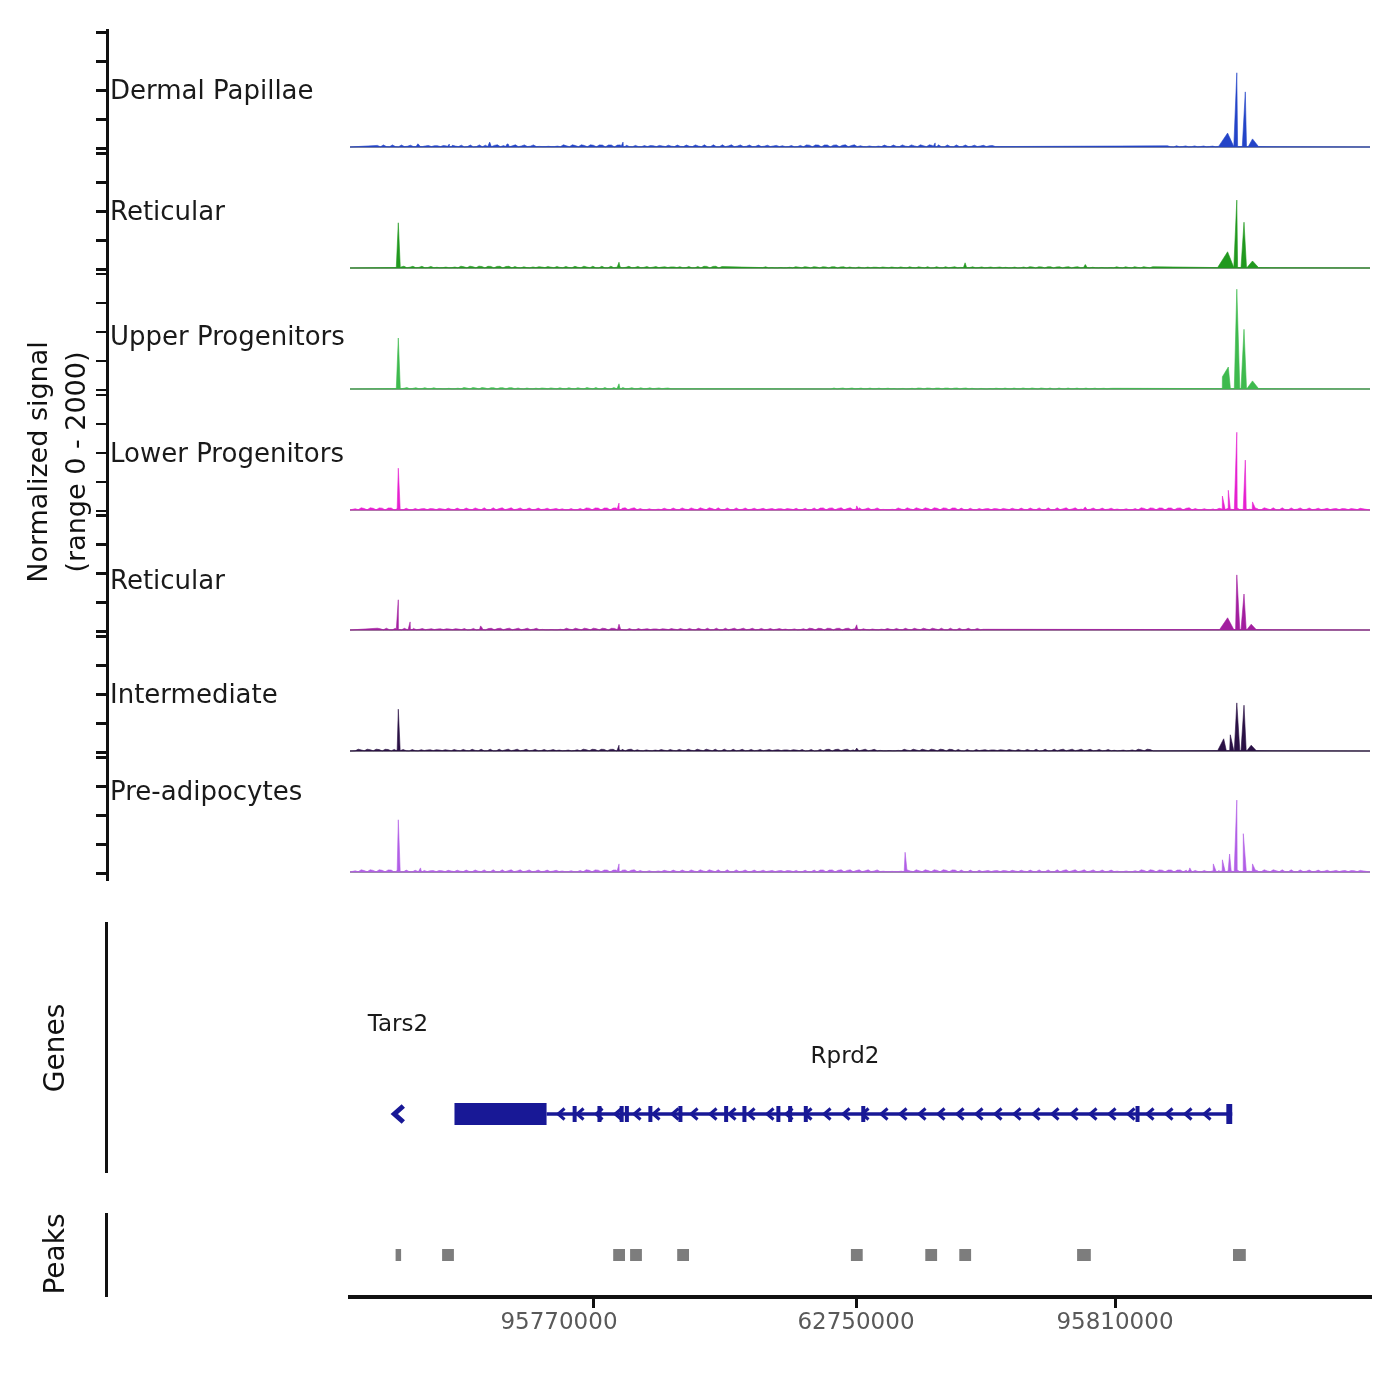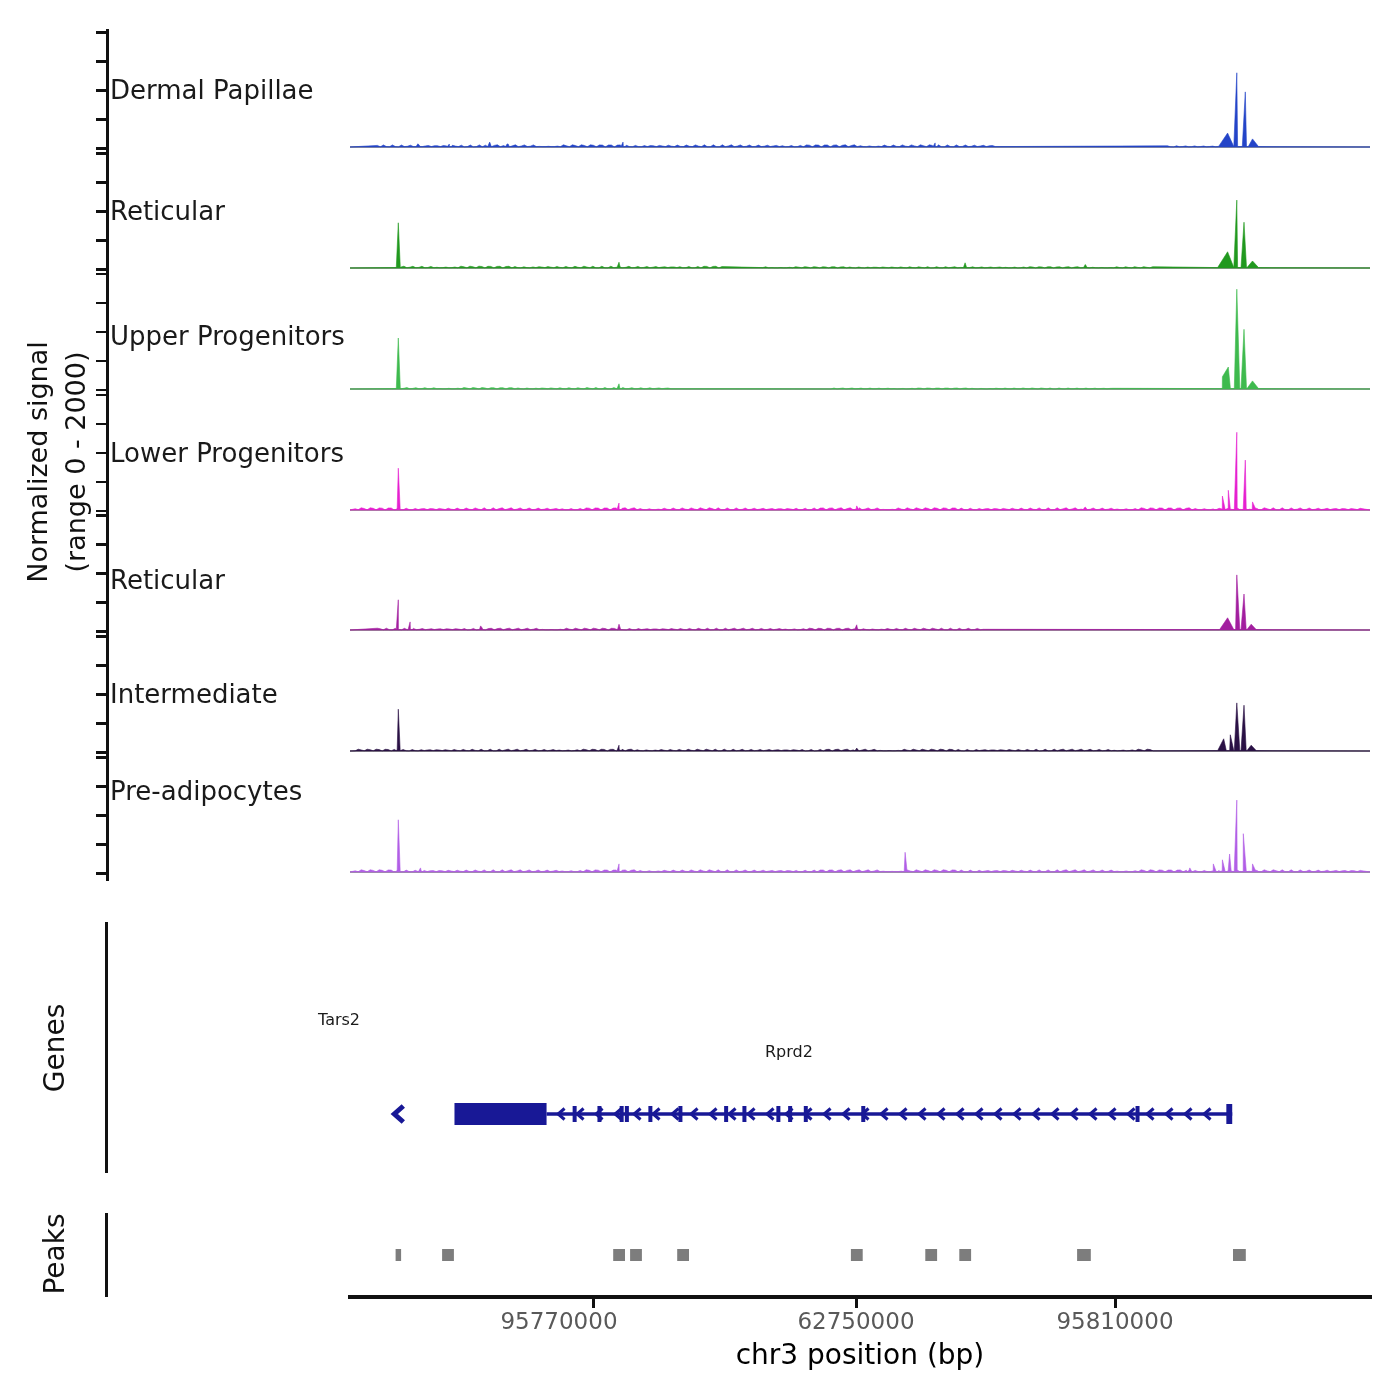--- a/index.html
+++ b/index.html
@@ -14,22 +14,22 @@
     position:absolute;left:110px;width:240px;text-align:left;
     font-size:26px;color:#1a1a1a;white-space:nowrap;
   }
   .rot{
     position:absolute;transform:rotate(-90deg);text-align:center;
   }
   #ylabel{left:-143px;top:424px;width:400px;height:76px;font-size:27px;line-height:38px;color:#111;}
   #genes-label{left:-95px;top:1030px;width:300px;height:36px;font-size:28px;line-height:36px;color:#111;}
   #peaks-label{left:-95px;top:1236px;width:300px;height:36px;font-size:28px;line-height:36px;color:#111;}
   .gene-name{
-    position:absolute;top:1010px;width:160px;margin-left:-80px;
-    font-size:16px;color:#1a1a1a;
+    position:absolute;top:1010px;width:160px;margin-left:-80px;text-align:center;
+    font-size:23px;color:#1a1a1a;
   }
   .xtick-label{
     position:absolute;top:1308px;width:160px;margin-left:-80px;text-align:center;
     font-size:23px;color:#595959;
   }
   #xaxis-title{
     position:absolute;top:1338px;left:860px;width:400px;margin-left:-200px;text-align:center;
     font-size:28px;color:#000;
   }
   #xaxis-line{position:absolute;left:348px;top:1295px;width:1024px;height:4px;background:#111;}
@@ -195,15 +195,14 @@
       <rect x="883.0" y="1" width="12.8" height="12" fill="#7d7d7d"></rect>
     </svg>
 
   <div id="xaxis-line"></div>
   <div class="xtick" style="left:592px;"></div>
   <div class="xtick" style="left:855px;"></div>
   <div class="xtick" style="left:1114px;"></div>
   <div class="xtick-label" style="left:559px;">95770000</div>
   <div class="xtick-label" style="left:856px;">62750000</div>
   <div class="xtick-label" style="left:1115px;">95810000</div>
-  <div id="xaxis-title">chr3 position (bp)</div>
 
 </div>
 
 </body></html>

